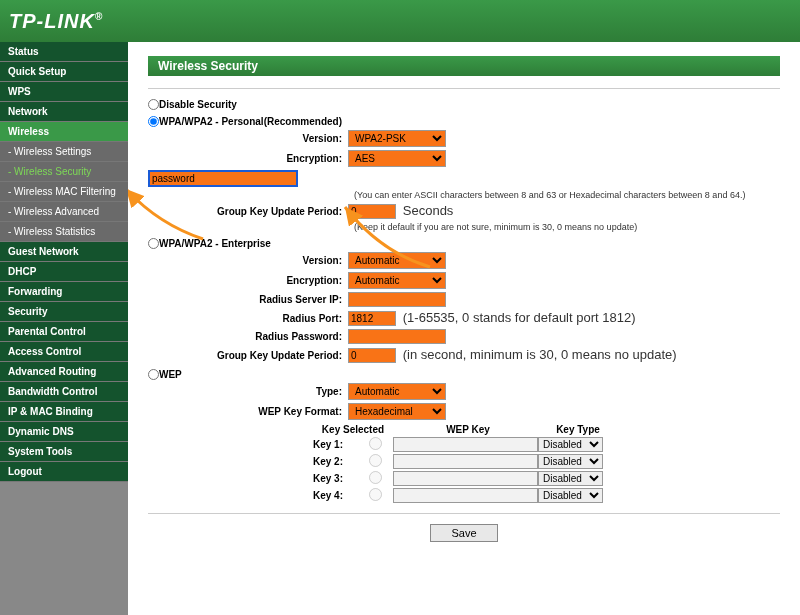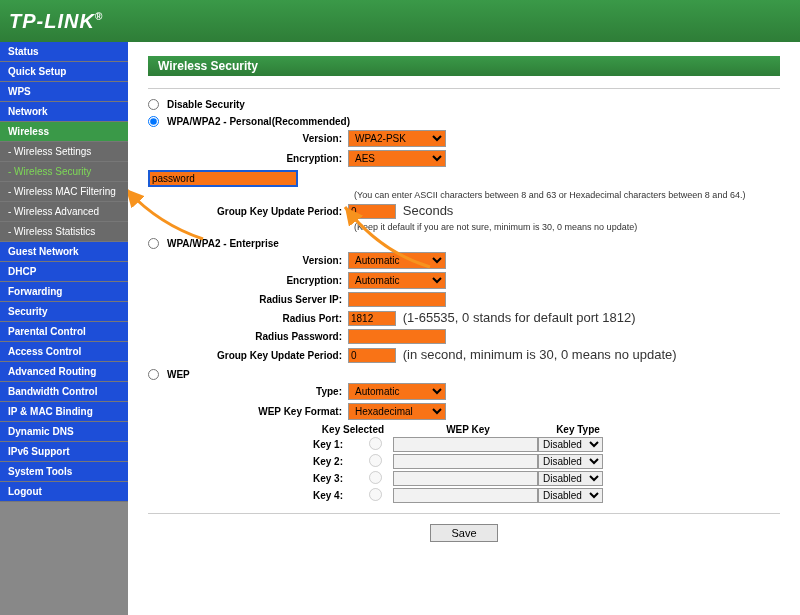--- a/index.html
+++ b/index.html
@@ -2,27 +2,27 @@
 <html><head>
 <meta charset="utf-8">
 <style>
 * { box-sizing: border-box; margin: 0; padding: 0; }
 body { font-family: Arial, sans-serif; font-size: 11px; width: 800px; height: 615px; overflow: hidden; background: #fff; }
 .header { height: 42px; background: linear-gradient(#3a9948, #2e7d37); display: flex; align-items: center; padding-left: 9px; }
 .logo { color: #fff; font-size: 20px; font-weight: bold; font-style: italic; letter-spacing: 1px; }
 .logo sup { font-size: 10px; font-style: normal; }
 .container { display: flex; height: 573px; }
 .sidebar { width: 128px; background: #888; overflow-y: auto; }
-.sidebar-item { background: #1d4ed8; color: #fff; padding: 4px 8px; border-bottom: 1px solid #777; font-size: 10px; font-weight: bold; cursor: pointer; white-space: nowrap; overflow: hidden; text-overflow: ellipsis; }
+.sidebar-item { background: #14532d; color: #fff; padding: 4px 8px; border-bottom: 1px solid #777; font-size: 10px; font-weight: bold; cursor: pointer; white-space: nowrap; overflow: hidden; text-overflow: ellipsis; }
 .sidebar-item.active { background: #3a9948; color: #fff; }
 .sidebar-item.sub { padding-left: 8px; font-weight: normal; background: #6a6a6a; }
 .sidebar-item.sub.current { color: #7ed957; }
 .main { flex: 1; padding: 14px 20px; overflow-y: auto; position: relative; font-size: 10px; color: #000; }
 .page-title-bar { background: linear-gradient(#3a9948, #2e7d37); color: #fff; padding: 3px 10px; font-size: 12px; font-weight: bold; margin-bottom: 12px; }
-.section { margin: 6px 0 2px 0; display: flex; align-items: center; gap: 8px; }
+.section { margin: 6px 0 2px 0; display: flex; align-items: center; }
 .radio { width: 11px; height: 11px; }
 .section-label { font-weight: bold; font-size: 10px; }
 .row { display: flex; align-items: center; margin: 3px 0; }
 .row-label { width: 200px; text-align: right; padding-right: 6px; font-weight: bold; font-size: 10px; }
 .row-ctl select, .row-ctl input[type=text] { font-size: 10px; padding: 1px 2px; border: 1px solid #999; background: #f97316; }
 .row-ctl select { width: 98px; }
 .row-ctl input[type=text] { width: 150px; }
 .row-ctl input.short { width: 48px; }
 .hint { font-size: 13px; color: #333; margin-left: 4px; }
 .hint-line { font-size: 9px; color: #333; margin-left: 206px; }
@@ -65,21 +65,20 @@
       <div class="sidebar-item">Guest Network</div>
       <div class="sidebar-item">DHCP</div>
       <div class="sidebar-item">Forwarding</div>
       <div class="sidebar-item">Security</div>
       <div class="sidebar-item">Parental Control</div>
       <div class="sidebar-item">Access Control</div>
       <div class="sidebar-item">Advanced Routing</div>
       <div class="sidebar-item">Bandwidth Control</div>
       <div class="sidebar-item">IP &amp; MAC Binding</div>
       <div class="sidebar-item">Dynamic DNS</div>
-      <div class="sidebar-item">IPv6 Support</div>
       <div class="sidebar-item">System Tools</div>
       <div class="sidebar-item">Logout</div>
     </div>
 
   <div class="main">
     <div class="page-title-bar">Wireless Security</div>
 
     <hr>
 
     <div class="section">

